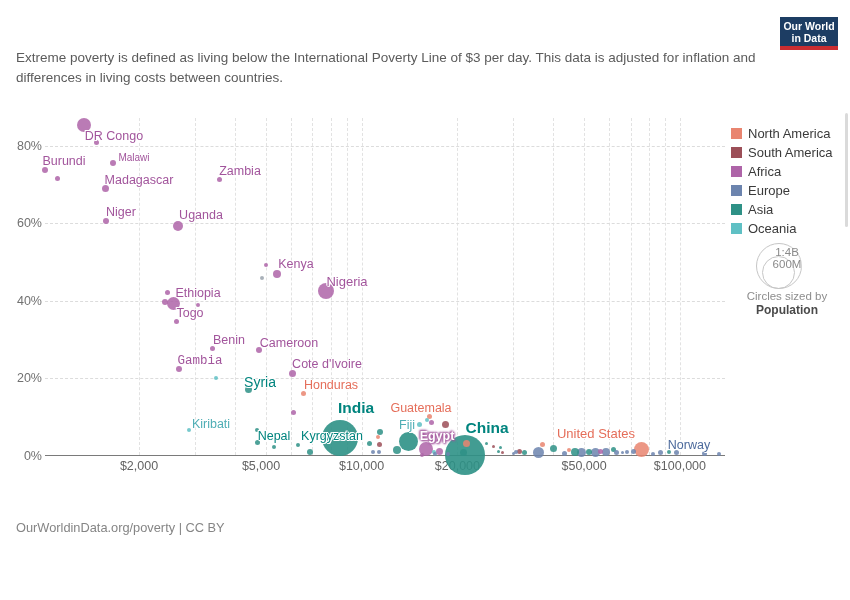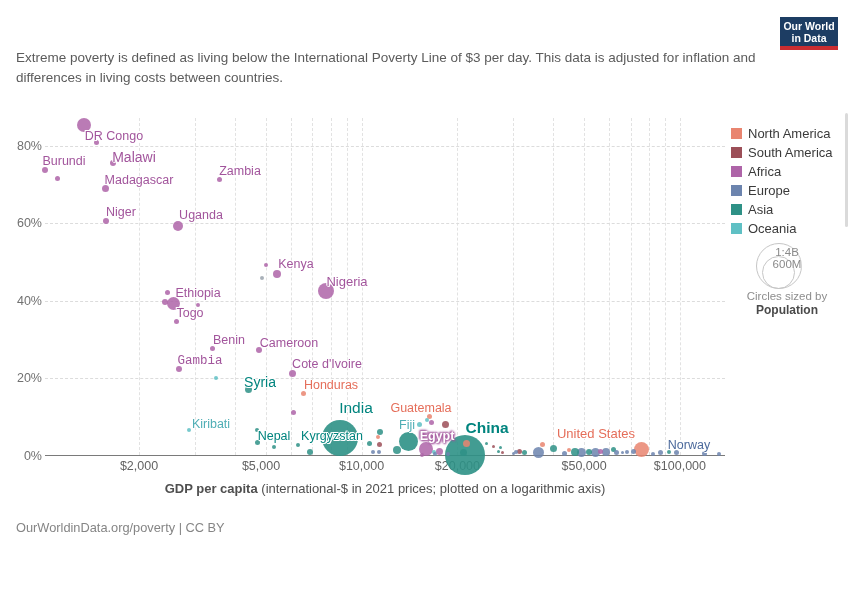--- a/index.html
+++ b/index.html
@@ -164,50 +164,47 @@
       <div class="dot" style="left: 567.227px; top: 448.462px; height: 4px; width: 4px; background: rgb(233, 133, 112);"></div>
       <div class="dot" style="left: 485.087px; top: 441.988px; height: 3px; width: 3px; background: rgb(46, 145, 134);"></div>
       <div class="dot" style="left: 498.926px; top: 445.863px; height: 3px; width: 3px; background: rgb(46, 145, 134);"></div>
       <div class="dot" style="left: 496.885px; top: 450.125px; height: 3px; width: 3px; background: rgb(46, 145, 134);"></div>
       <div class="dot" style="left: 512.428px; top: 452.062px; height: 3px; width: 3px; background: rgb(108, 132, 174);"></div>
       <div class="dot" style="left: 621.413px; top: 450.9px; height: 3px; width: 3px; background: rgb(108, 132, 174);"></div>
       <div class="dot" style="left: 501.436px; top: 450.9px; height: 3px; width: 3px; background: rgb(156, 79, 88);"></div>
       <div class="dot" style="left: 491.647px; top: 445.087px; height: 3px; width: 3px; background: rgb(156, 79, 88);"></div>
       <div class="clabel" style="left: 114px; top: 136px; font-size: 12.5px; color: rgb(162, 85, 156);">DR Congo</div>
       <div class="clabel" style="left: 64px; top: 161px; font-size: 12.5px; color: rgb(162, 85, 156);">Burundi</div>
-      <div class="clabel" style="left: 134px; top: 157px; font-size: 14px; color: rgb(162, 85, 156);">Malawi</div>
+      <div class="clabel" style="left: 134px; top: 157px; font-size: 10px; color: rgb(162, 85, 156);">Malawi</div>
       <div class="clabel" style="left: 139px; top: 180px; font-size: 12.5px; color: rgb(162, 85, 156);">Madagascar</div>
       <div class="clabel" style="left: 121px; top: 212px; font-size: 12.5px; color: rgb(162, 85, 156);">Niger</div>
       <div class="clabel" style="left: 201px; top: 215px; font-size: 12.5px; color: rgb(162, 85, 156);">Uganda</div>
       <div class="clabel" style="left: 240px; top: 171px; font-size: 12.5px; color: rgb(162, 85, 156);">Zambia</div>
       <div class="clabel" style="left: 296px; top: 264px; font-size: 12.5px; color: rgb(162, 85, 156);">Kenya</div>
       <div class="clabel" style="left: 347px; top: 281px; font-size: 13px; color: rgb(162, 85, 156);">Nigeria</div>
       <div class="clabel" style="left: 198px; top: 293px; font-size: 12.5px; color: rgb(162, 85, 156);">Ethiopia</div>
       <div class="clabel" style="left: 190px; top: 313px; font-size: 12.5px; color: rgb(162, 85, 156);">Togo</div>
       <div class="clabel" style="left: 229px; top: 340px; font-size: 12.5px; color: rgb(162, 85, 156);">Benin</div>
       <div class="clabel" style="left: 289px; top: 343px; font-size: 12.5px; color: rgb(162, 85, 156);">Cameroon</div>
       <div class="clabel" style="left: 200px; top: 361px; font-size: 12.5px; color: rgb(162, 85, 156); font-family: Liberation Mono, monospace;">Gambia</div>
       <div class="clabel" style="left: 327px; top: 364px; font-size: 12.5px; color: rgb(162, 85, 156);">Cote d'Ivoire</div>
       <div class="clabel" style="left: 260px; top: 382px; font-size: 14px; color: rgb(0, 132, 126);">Syria</div>
       <div class="clabel" style="left: 331px; top: 385px; font-size: 12.5px; color: rgb(229, 110, 90);">Honduras</div>
       <div class="clabel" style="left: 211px; top: 424px; font-size: 12.5px; color: rgb(79, 174, 181);">Kiribati</div>
       <div class="clabel" style="left: 274px; top: 436px; font-size: 12.5px; color: rgb(0, 132, 126);">Nepal</div>
       <div class="clabel" style="left: 332px; top: 436px; font-size: 12.5px; color: rgb(0, 132, 126);">Kyrgyzstan</div>
-      <div class="clabel" style="left: 356px; top: 408px; font-size: 15.5px; color: rgb(0, 132, 126); font-weight: 400;">India</div>
+      <div class="clabel" style="left: 356px; top: 408px; font-size: 15.5px; color: rgb(0, 132, 126); font-weight: 700;">India</div>
       <div class="clabel" style="left: 421px; top: 408px; font-size: 12.5px; color: rgb(229, 110, 90);">Guatemala</div>
       <div class="clabel" style="left: 407px; top: 425px; font-size: 12.5px; color: rgb(79, 174, 181);">Fiji</div>
       <div class="clabel inverted" style="left: 437px; top: 436px; font-size: 12.5px; color: rgb(162, 85, 156);">Egypt</div>
       <div class="clabel" style="left: 487px; top: 428px; font-size: 15.5px; color: rgb(0, 132, 126); font-weight: 700;">China</div>
       <div class="clabel" style="left: 596px; top: 433px; font-size: 13px; color: rgb(229, 110, 90);">United States</div>
       <div class="clabel" style="left: 689px; top: 445px; font-size: 12.5px; color: rgb(76, 106, 156);">Norway</div>
     </div>
 
-  <div class="x-axis-label">
-    <b>GDP per capita</b><span> (international-$ in 2021 prices; plotted on a logarithmic axis)</span>
-  </div>
 
   <div class="legend" id="legend">
       <div class="legend-item">
         <span class="legend-swatch" style="background: rgb(233, 133, 112);"></span>
         <span class="legend-label">North America</span>
       </div>
       <div class="legend-item">
         <span class="legend-swatch" style="background: rgb(156, 79, 88);"></span>
         <span class="legend-label">South America</span>
       </div>

